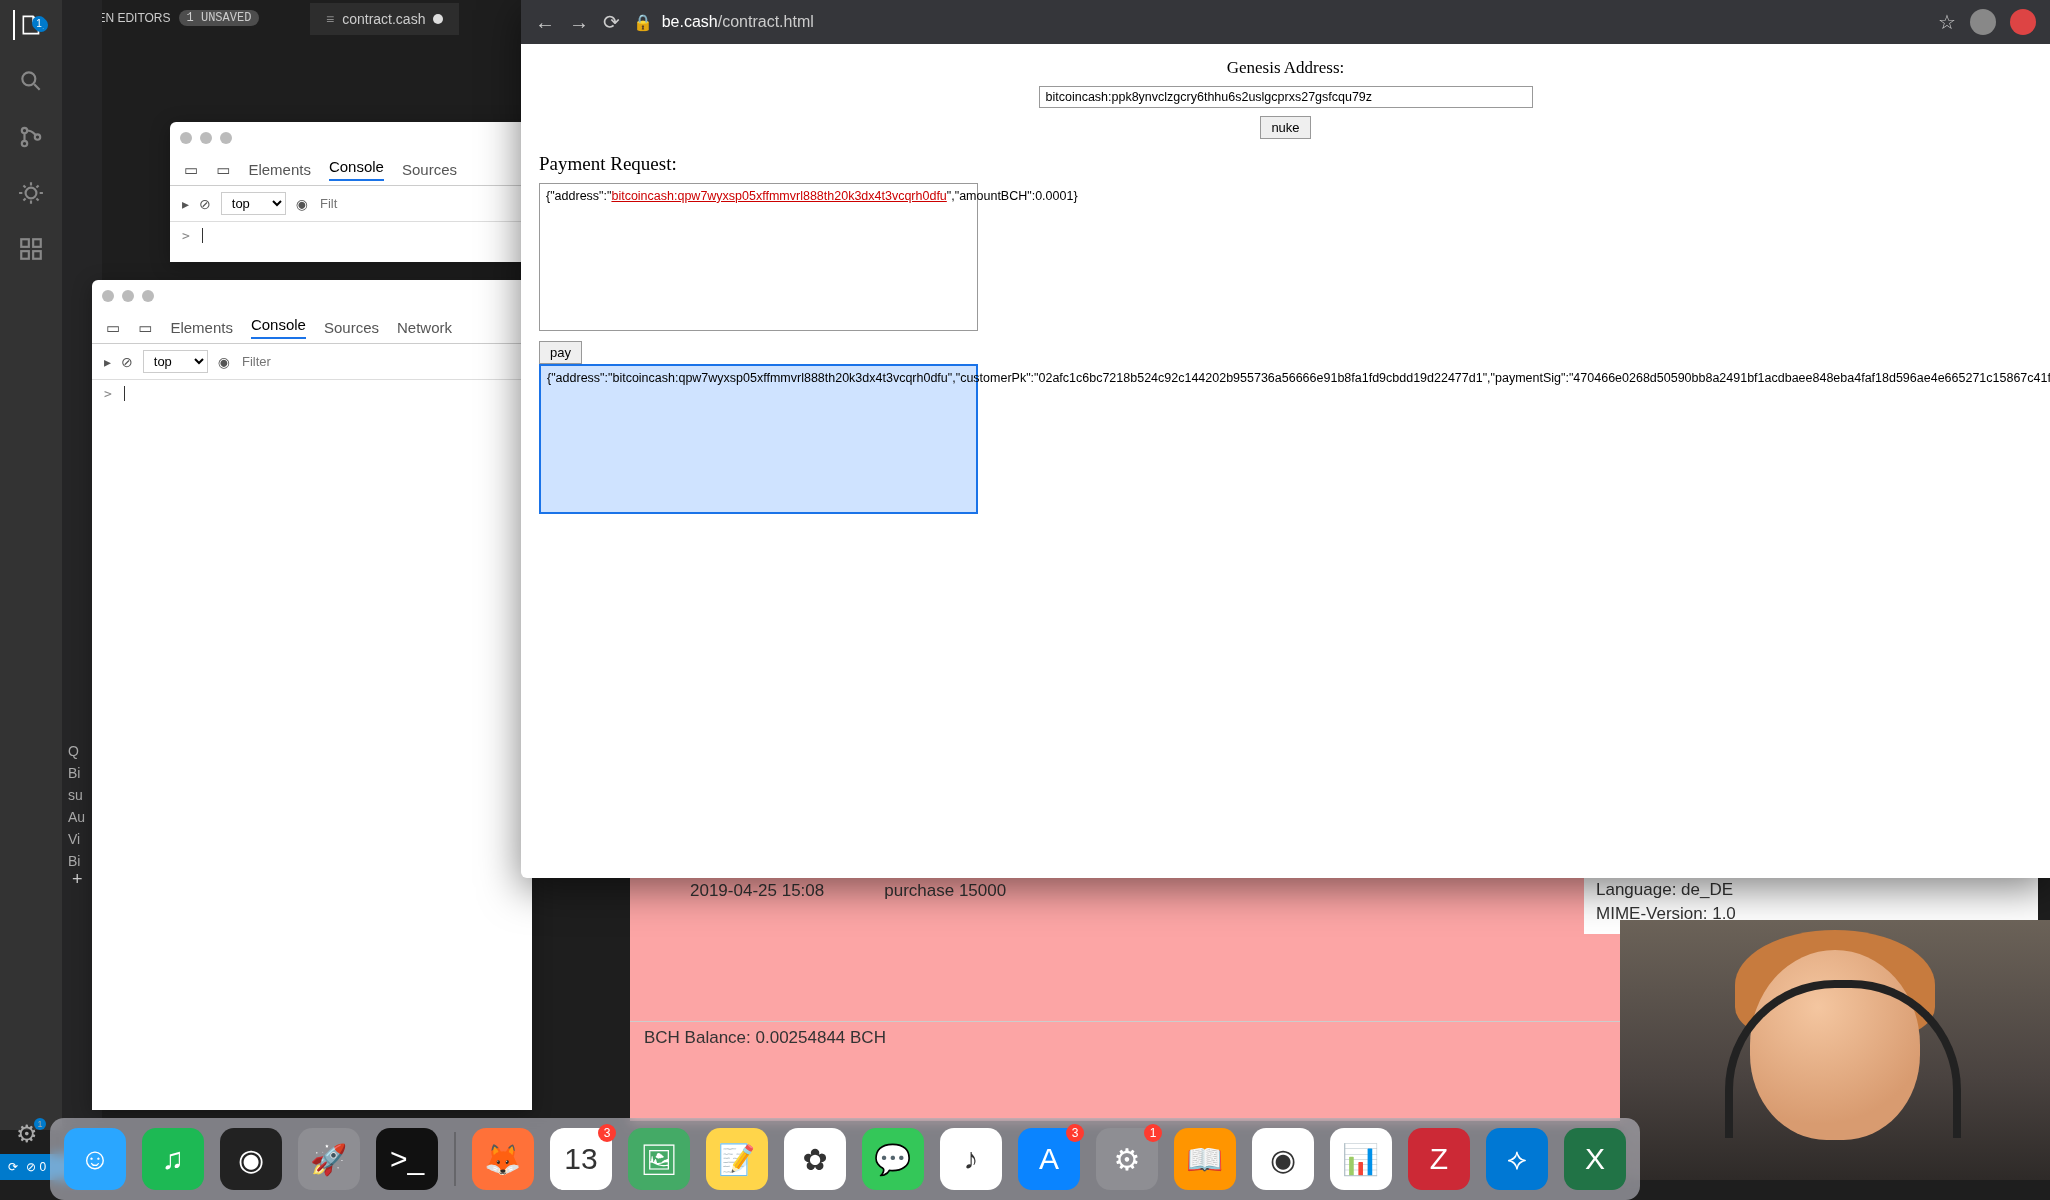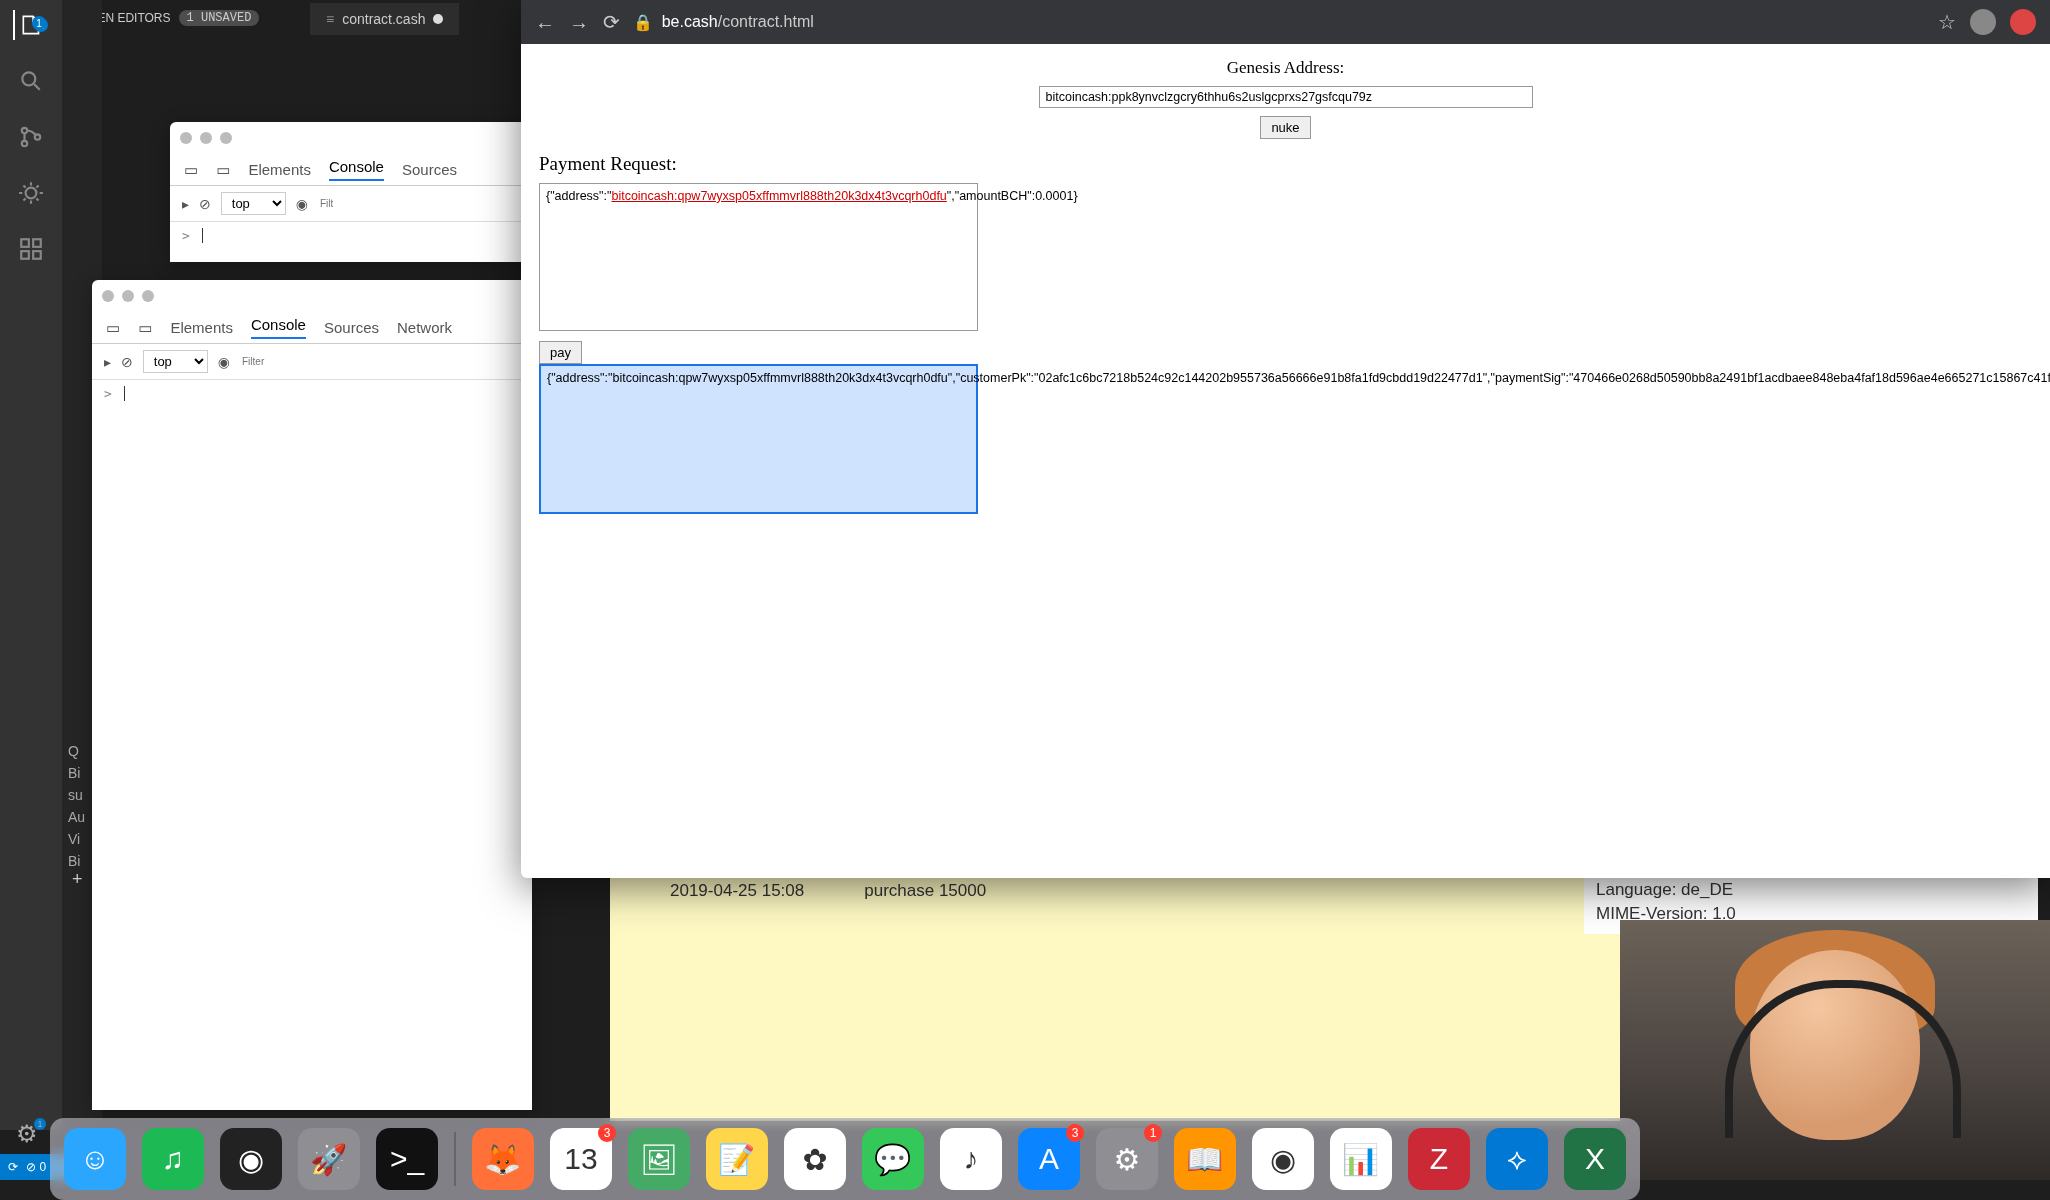--- a/index.html
+++ b/index.html
@@ -21,21 +21,21 @@
   .tab{background:#2d2d2d;color:#ccc;font-size:14px;padding:8px 16px;display:flex;align-items:center;gap:8px;}
   .tab .dot{width:10px;height:10px;background:#ddd;border-radius:50%;}
   
   .devtools{position:absolute;background:#fff;border-radius:6px 6px 0 0;box-shadow:0 4px 20px rgba(0,0,0,0.3);}
   .dt-traffic{display:flex;gap:8px;padding:10px;}
   .dt-traffic span{width:12px;height:12px;border-radius:50%;background:#bbb;}
   .dt-tabs{display:flex;gap:18px;padding:4px 14px;font-size:15px;color:#555;border-bottom:1px solid #ccc;align-items:center;}
   .dt-tabs .sel{color:#000;border-bottom:2px solid #1a73e8;padding-bottom:4px;}
   .dt-toolbar{display:flex;gap:10px;padding:6px 12px;font-size:14px;color:#555;align-items:center;border-bottom:1px solid #ddd;}
   .dt-toolbar select{border:1px solid #ccc;font-size:13px;padding:2px 18px 2px 6px;background:#fff;}
-  .dt-toolbar input{border:none;font-size:10px;width:70px;outline:none;}
+  .dt-toolbar input{border:none;font-size:13px;width:70px;outline:none;}
   .dt-body{padding:6px 12px;font-family:Menlo,monospace;font-size:13px;color:#333;}
   .chevron{color:#888;}
   
   .browser{position:absolute;left:521px;top:0;width:1529px;height:878px;background:#fff;border-radius:0 0 0 6px;box-shadow:0 10px 40px rgba(0,0,0,0.5);}
   .browser-top{height:44px;background:#35363a;display:flex;align-items:center;padding:0 14px;gap:14px;}
   .nav-btn{color:#ccc;font-size:20px;cursor:pointer;}
   .url-bar{flex:0 0 auto;display:flex;align-items:center;gap:8px;color:#ccc;font-size:16px;}
   .url-bar .host{color:#fff;}
   .browser-top .spacer{flex:1;}
   .star{color:#ccc;font-size:20px;}
@@ -44,21 +44,21 @@
   .row-line{display:flex;align-items:center;gap:8px;margin-bottom:6px;flex-direction:column;}
   .label{font-size:17px;}
   .txt-input{font-family:Arial,sans-serif;font-size:12.5px;padding:3px 6px;border:1px solid #999;width:480px;}
   .btn{font-family:Arial,sans-serif;font-size:13px;padding:3px 10px;border:1px solid #999;background:#efefef;cursor:pointer;}
   .section-h{font-size:19px;margin:14px 0 8px;}
   .ta{font-family:Arial,sans-serif;font-size:12.5px;padding:4px 6px;border:1px solid #999;width:425px;height:138px;resize:both;line-height:1.35;}
   .ta.selected{border:2px solid #1a73e8;background:#cfe3ff;width:423px;}
   .ta .link{color:#c00;text-decoration:underline;}
   .small-input{font-family:Arial,sans-serif;font-size:13px;border:1px solid #999;width:150px;padding:2px 4px;}
   
-  .bg-window{position:absolute;left:610px;top:870px;width:1010px;height:250px;background:#fef9c3;border-top:1px solid #ccc;}
+  .bg-window{position:absolute;left:630px;top:870px;width:1010px;height:250px;background:#fca5a5;border-top:1px solid #ccc;}
   .bg-row{padding:10px 60px;font-size:17px;color:#333;display:flex;gap:60px;}
   .bg-balance{padding:6px 14px;font-size:17px;color:#333;border-top:1px solid #ccc;margin-top:110px;}
   
   .right-info{position:absolute;right:12px;top:870px;width:430px;background:#fff;padding:8px 12px;font-size:17px;color:#333;line-height:1.4;}
   
   .webcam{position:absolute;right:0;bottom:20px;width:430px;height:260px;background:linear-gradient(180deg,#6b6258 0%,#4a4340 60%,#2e2a28 100%);}
   .webcam .head{position:absolute;left:130px;top:30px;width:170px;height:190px;border-radius:50% 50% 45% 45%;background:radial-gradient(circle at 40% 30%,#f4c6a0 0%,#d89b70 70%);}
   .webcam .hair{position:absolute;left:115px;top:10px;width:200px;height:110px;border-radius:50% 50% 30% 30%;background:#c77b3e;}
   .webcam .headset{position:absolute;left:105px;top:60px;width:220px;height:150px;border:8px solid #222;border-bottom:none;border-radius:110px 110px 0 0;}
   
@@ -187,20 +187,21 @@
     <input placeholder="Filter" style="">
   </div>
   <div class="dt-body"><span class="chevron">&gt;</span> <span style="border-left:1px solid #333;margin-left:4px;">&nbsp;</span></div>
 </div>
 
 <div class="bg-window">
   <div class="bg-row">
     <span>2019-04-25 15:08</span>
     <span>purchase 15000</span>
   </div>
+  <div class="bg-balance">BCH Balance: 0.00254844 BCH</div>
 </div>
 <div class="right-info">
   <div>Language: de_DE</div>
   <div>MIME-Version: 1.0</div>
 </div>
 
 <div class="browser">
   <div class="browser-top">
     <span class="nav-btn">←</span>
     <span class="nav-btn">→</span>

